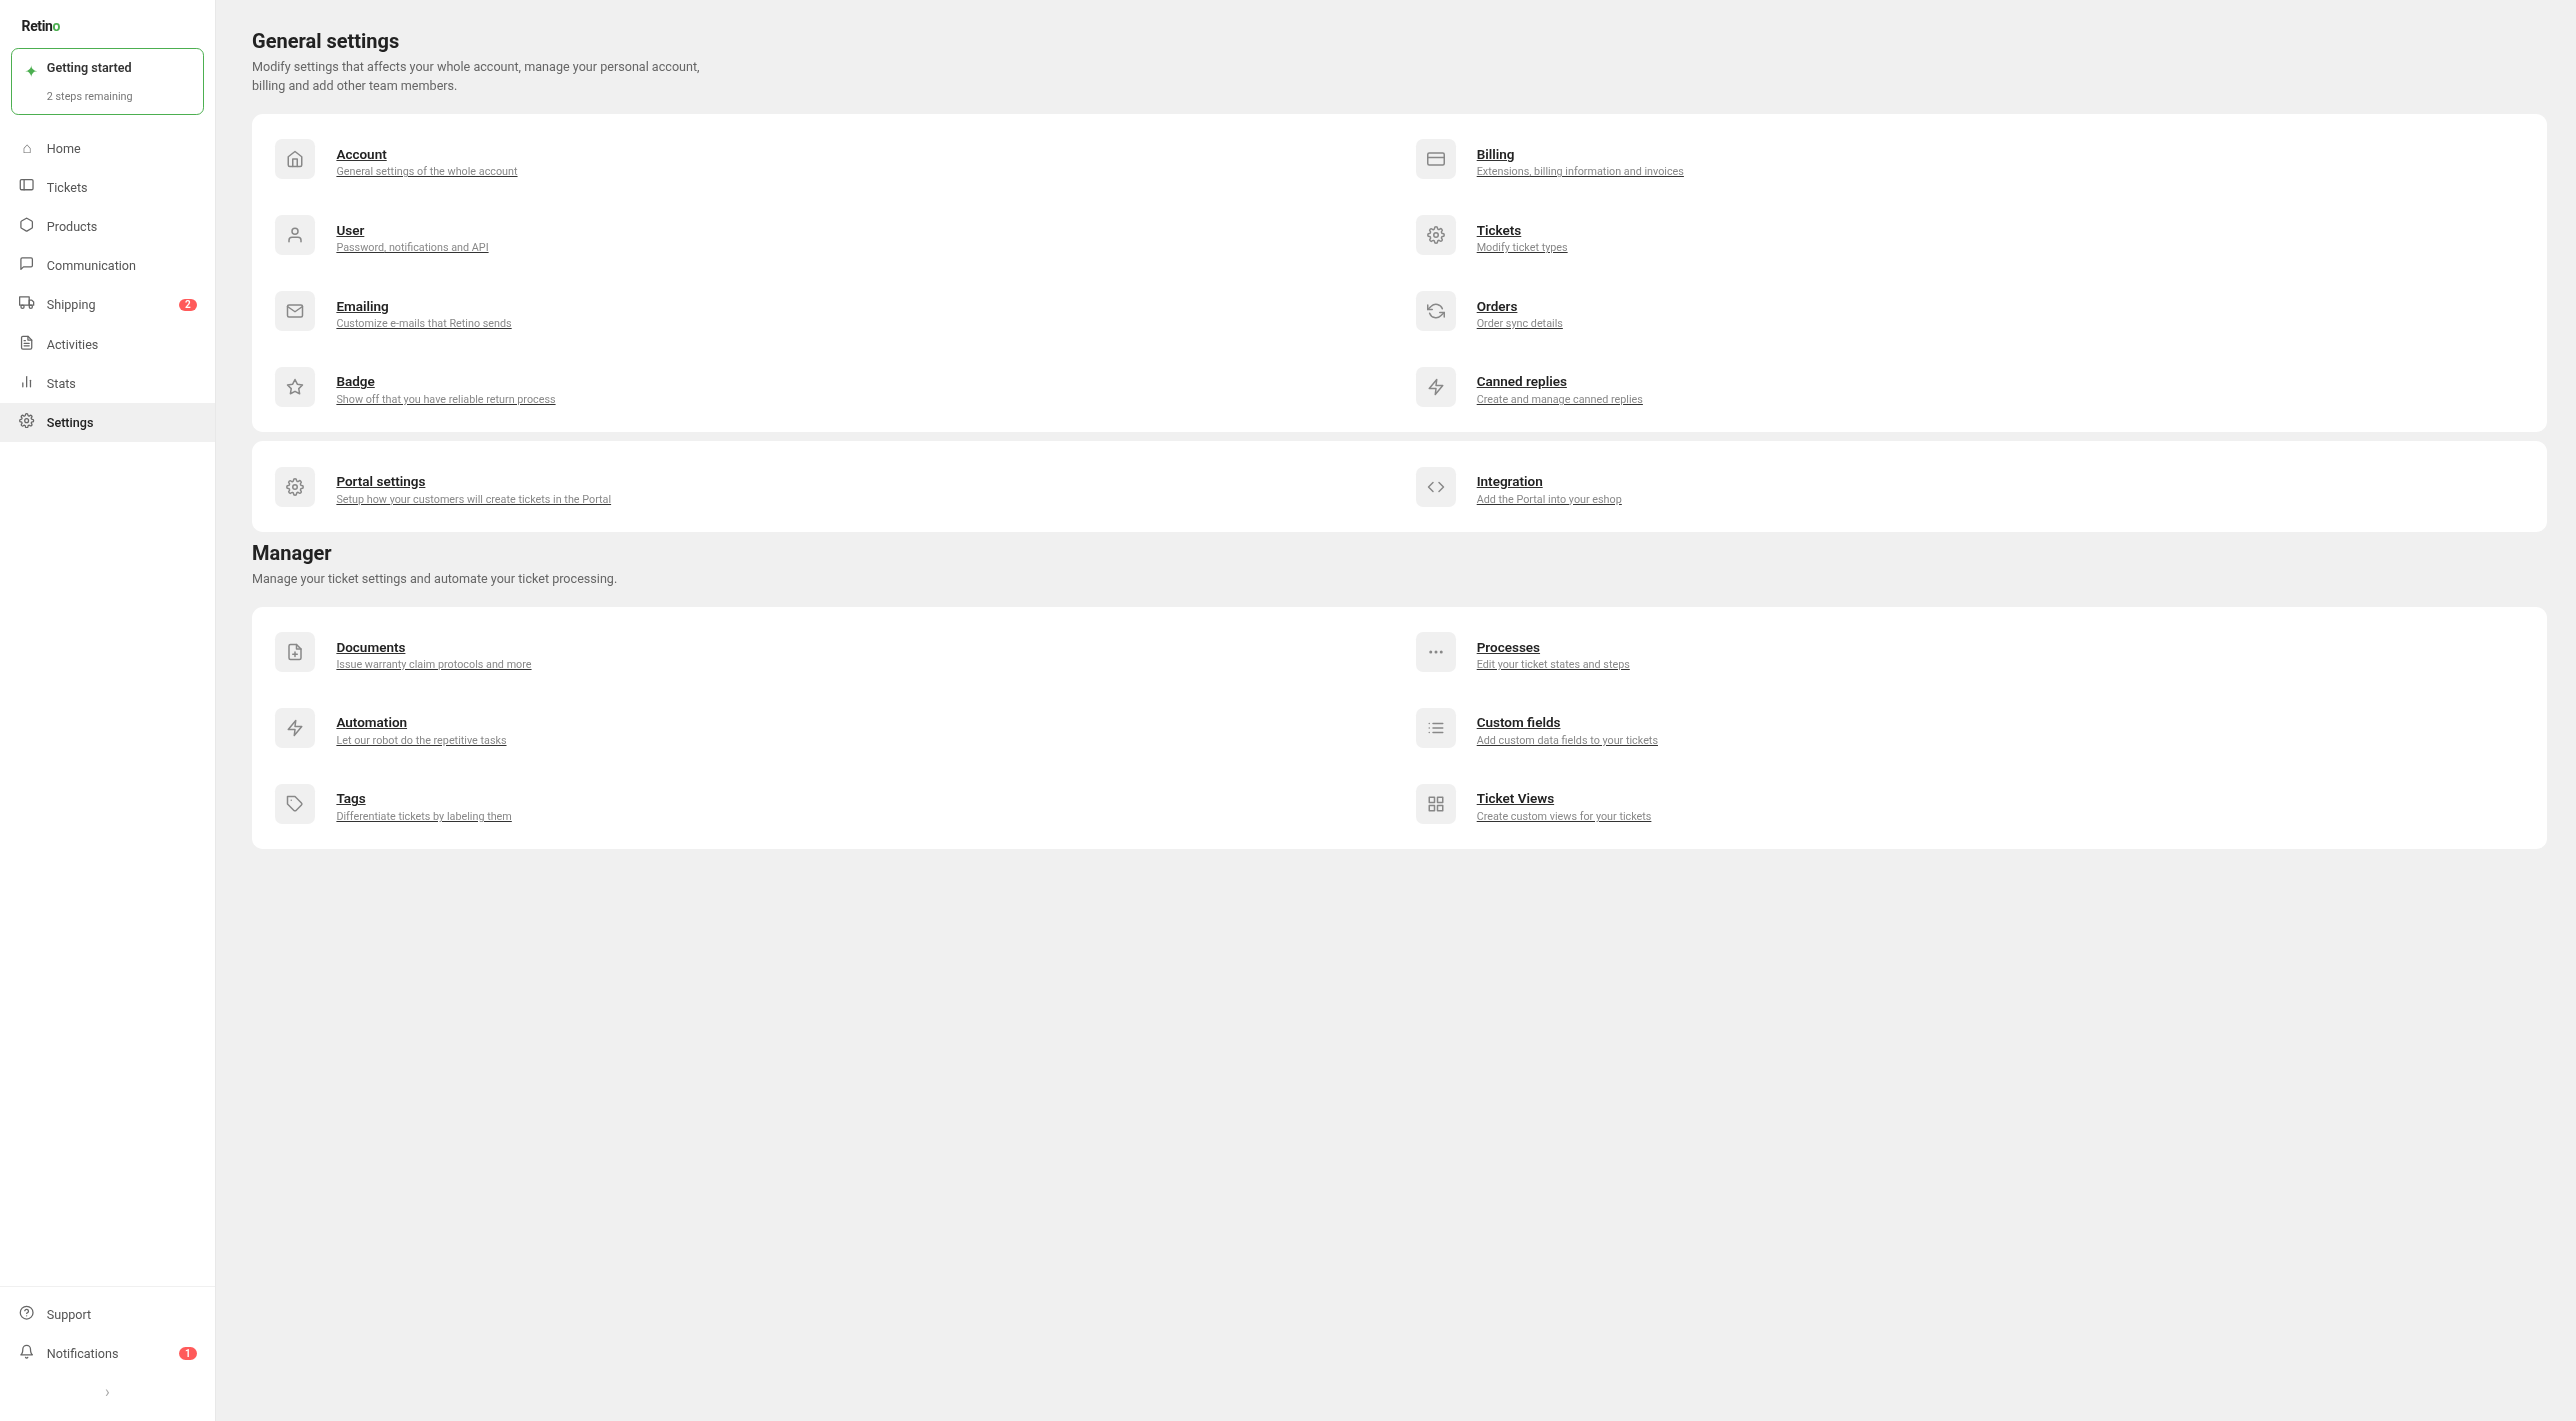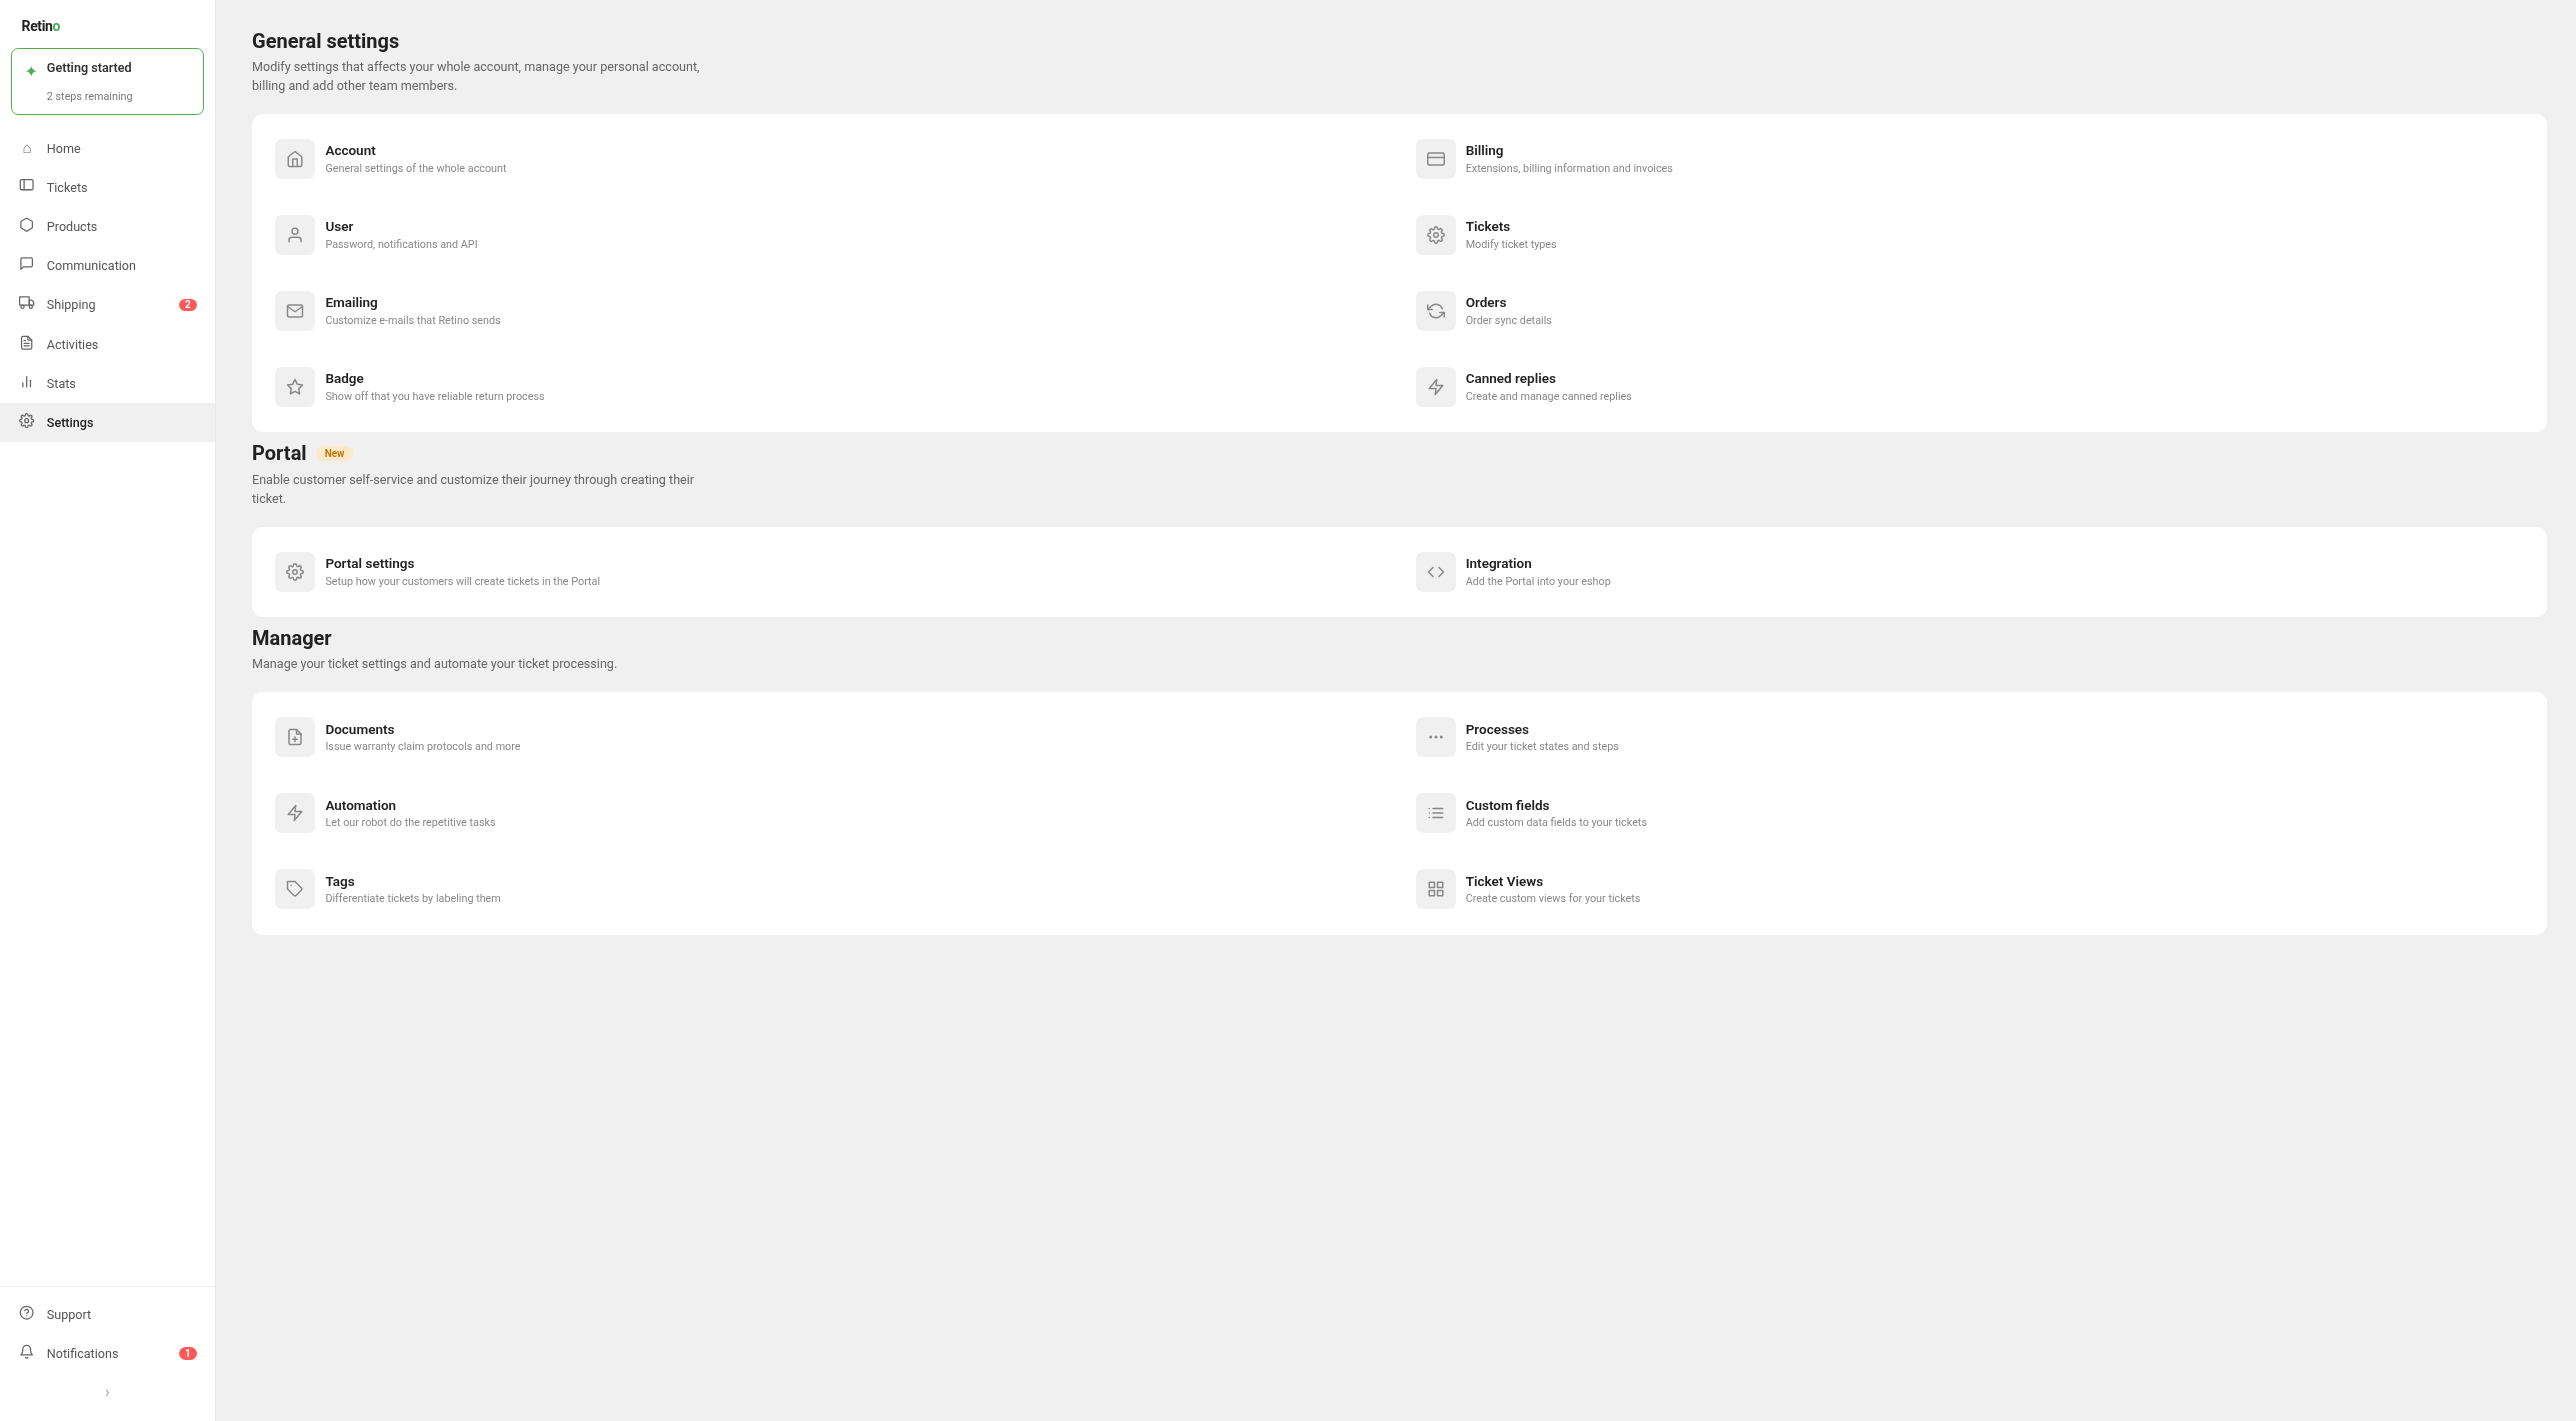--- a/index.html
+++ b/index.html
@@ -158,26 +158,27 @@
       background: #fff;
       border-radius: 10.8px;
       padding: 10.8px;
       display: grid;
       grid-template-columns: 1fr 1fr;
       gap: 7.2px;
     }
 
     .setting-item {
       display: flex;
-      align-items: center;
-      gap: 10px;
+      align-items: flex-end;
+      gap: 21px;
       padding: 14.4px 12.6px;
       border-radius: 7.2px;
       cursor: pointer;
       transition: background 0.15s;
+      text-decoration: underline;
     }
 
     .setting-icon-wrap {
       width: 40px;
       height: 40px;
       min-width: 40px;
       background: #f0f0f0;
       border-radius: 7.2px;
       display: flex;
       align-items: center;
@@ -426,27 +427,20 @@
         </div>
         <div class="setting-info">
           <div class="setting-title">Canned replies</div>
           <div class="setting-desc">Create and manage canned replies</div>
         </div>
       </div>
     </div>
   </div>
 
   <div class="section">
-    <div class="section-header">
-      <div class="section-title">
-        <span>Portal</span>
-        <span class="badge-new">New</span>
-      </div>
-      <div class="section-desc">Enable customer self-service and customize their journey through creating their ticket.</div>
-    </div>
     <div class="settings-card">
 
       <div class="setting-item">
         <div class="setting-icon-wrap">
           <svg width="18" height="18" viewBox="0 0 24 24" fill="none" stroke="#888" stroke-width="2" stroke-linecap="round" stroke-linejoin="round">
               <circle cx="12" cy="12" r="3"></circle>
               <path d="M19.4 15a1.65 1.65 0 00.33 1.82l.06.06a2 2 0 010 2.83 2 2 0 01-2.83 0l-.06-.06a1.65 1.65 0 00-1.82-.33 1.65 1.65 0 00-1 1.51V21a2 2 0 01-4 0v-.09A1.65 1.65 0 009 19.4a1.65 1.65 0 00-1.82.33l-.06.06a2 2 0 01-2.83-2.83l.06-.06A1.65 1.65 0 004.68 15a1.65 1.65 0 00-1.51-1H3a2 2 0 010-4h.09A1.65 1.65 0 004.6 9a1.65 1.65 0 00-.33-1.82l-.06-.06a2 2 0 012.83-2.83l.06.06A1.65 1.65 0 009 4.68a1.65 1.65 0 001-1.51V3a2 2 0 014 0v.09a1.65 1.65 0 001 1.51 1.65 1.65 0 001.82-.33l.06-.06a2 2 0 012.83 2.83l-.06.06A1.65 1.65 0 0019.4 9a1.65 1.65 0 001.51 1H21a2 2 0 010 4h-.09a1.65 1.65 0 00-1.51 1z"></path>
             </svg>
         </div>
         <div class="setting-info">

